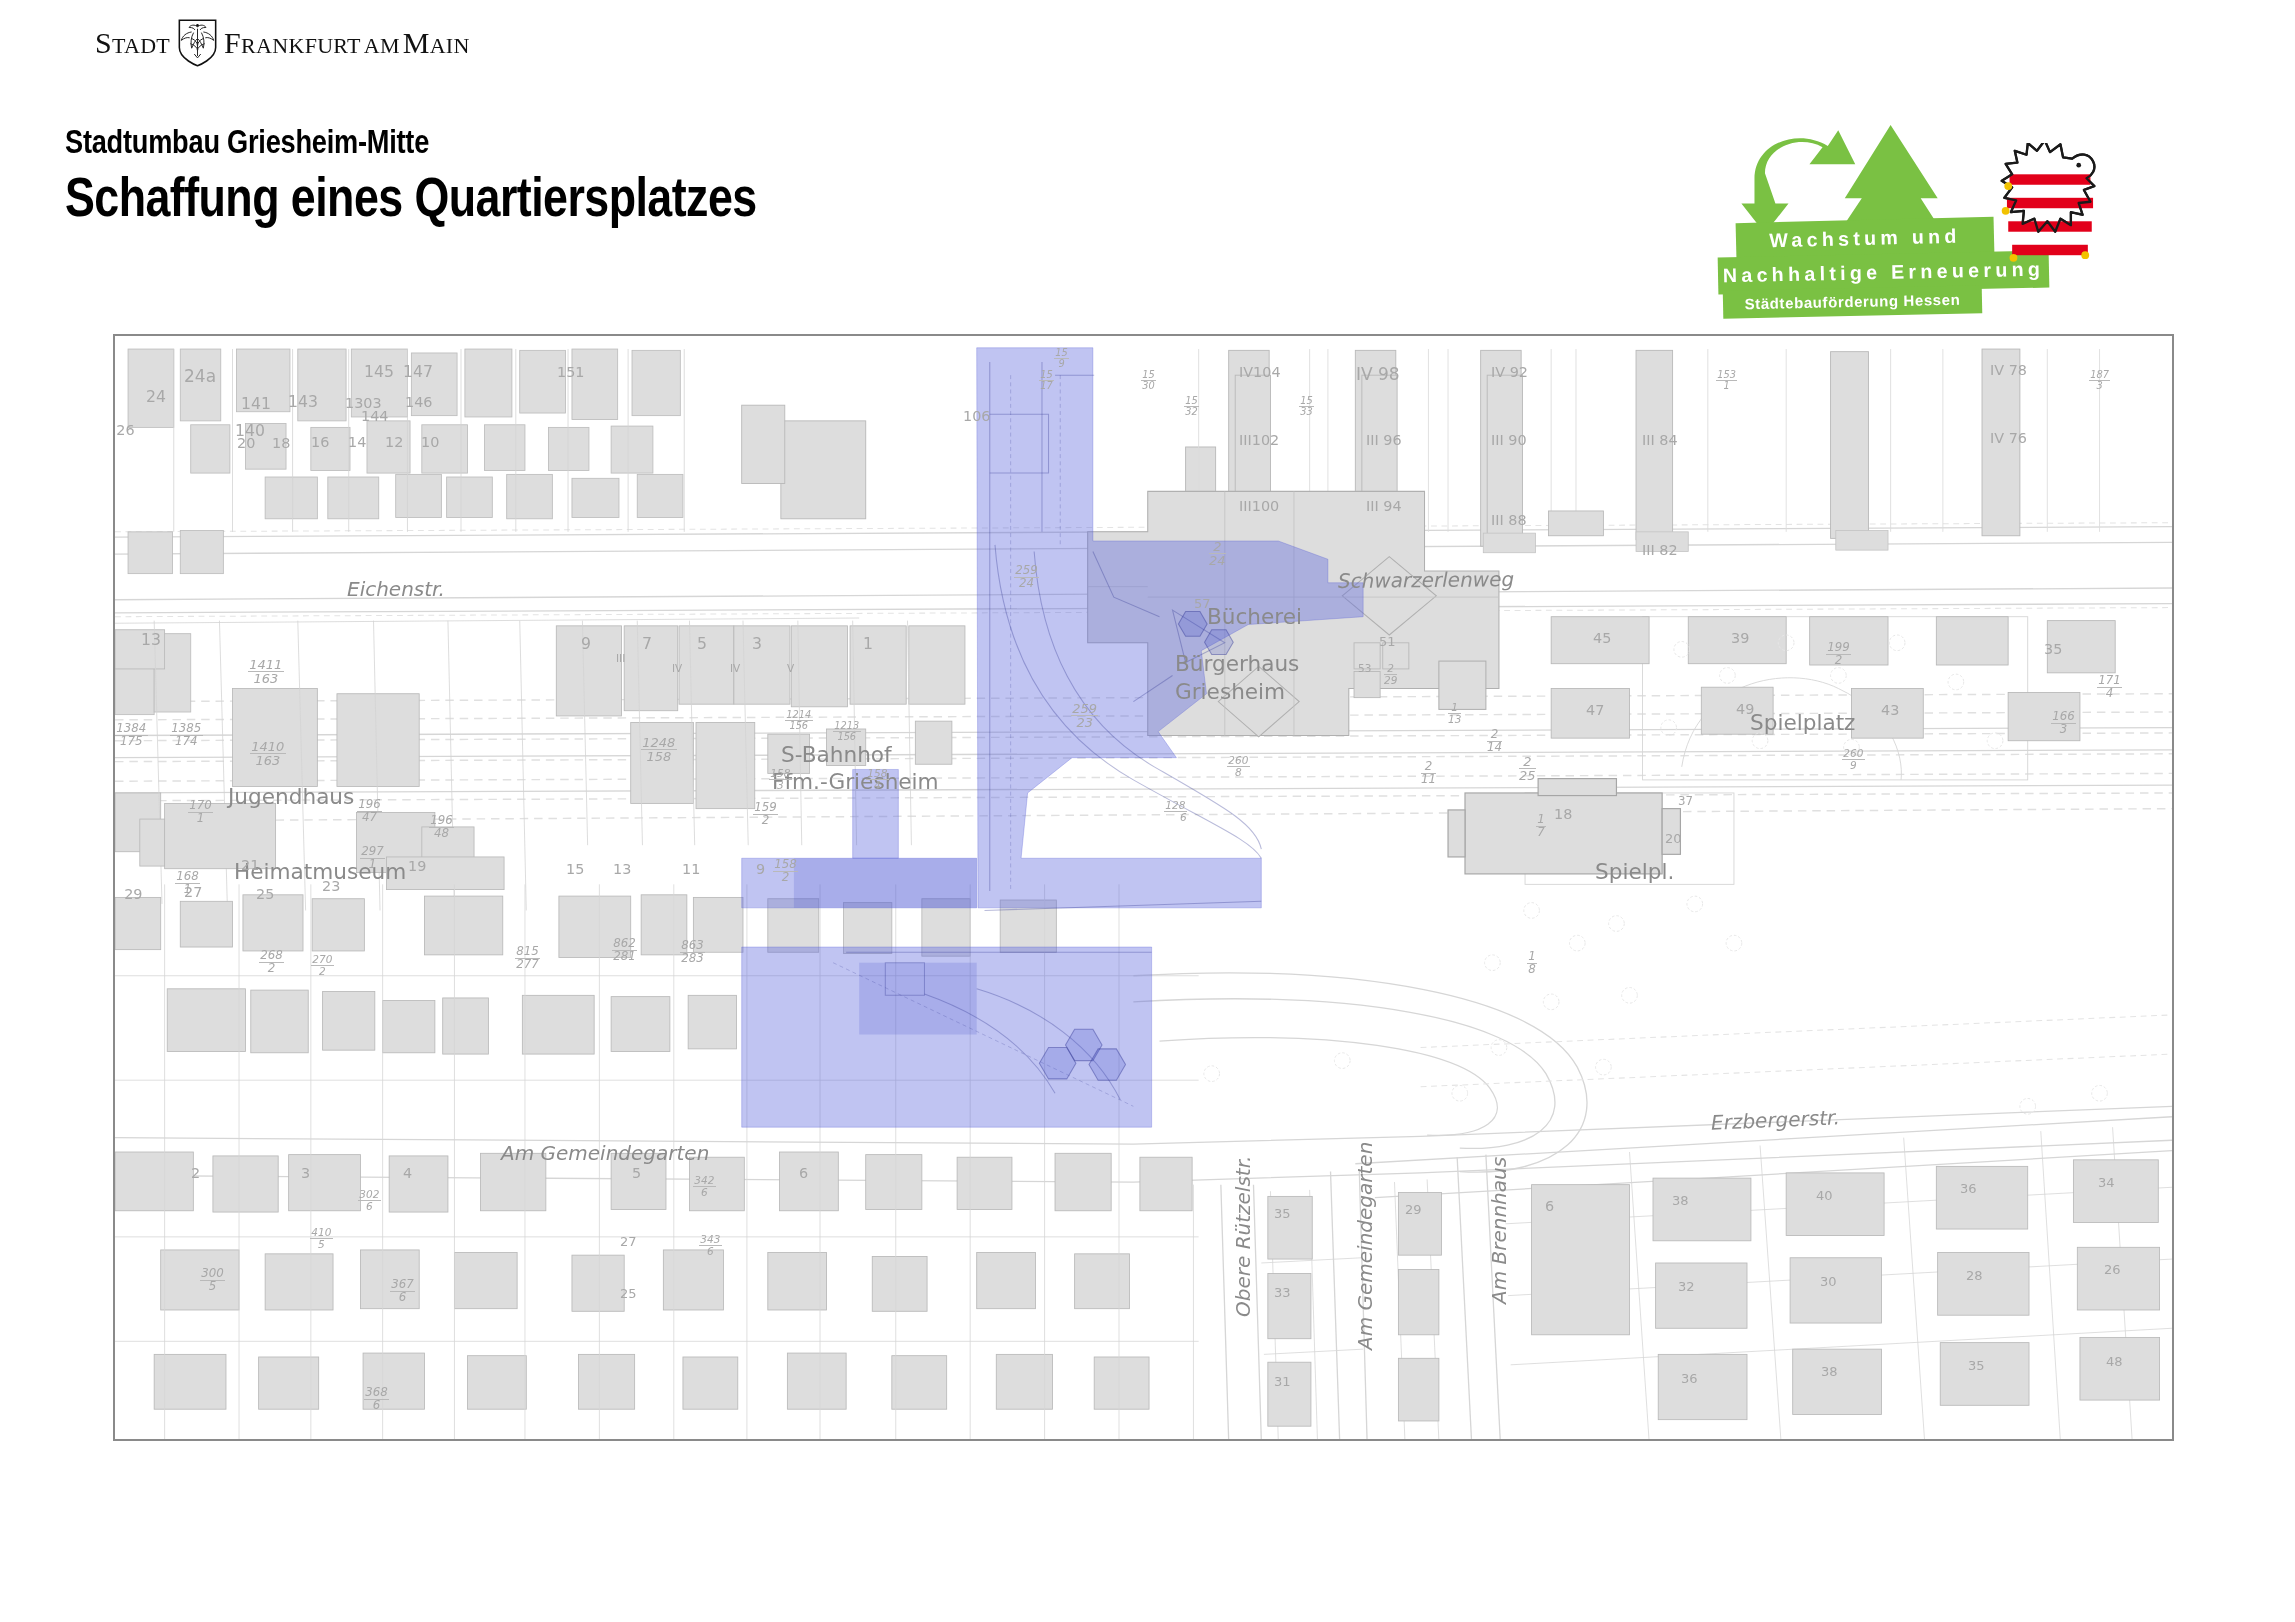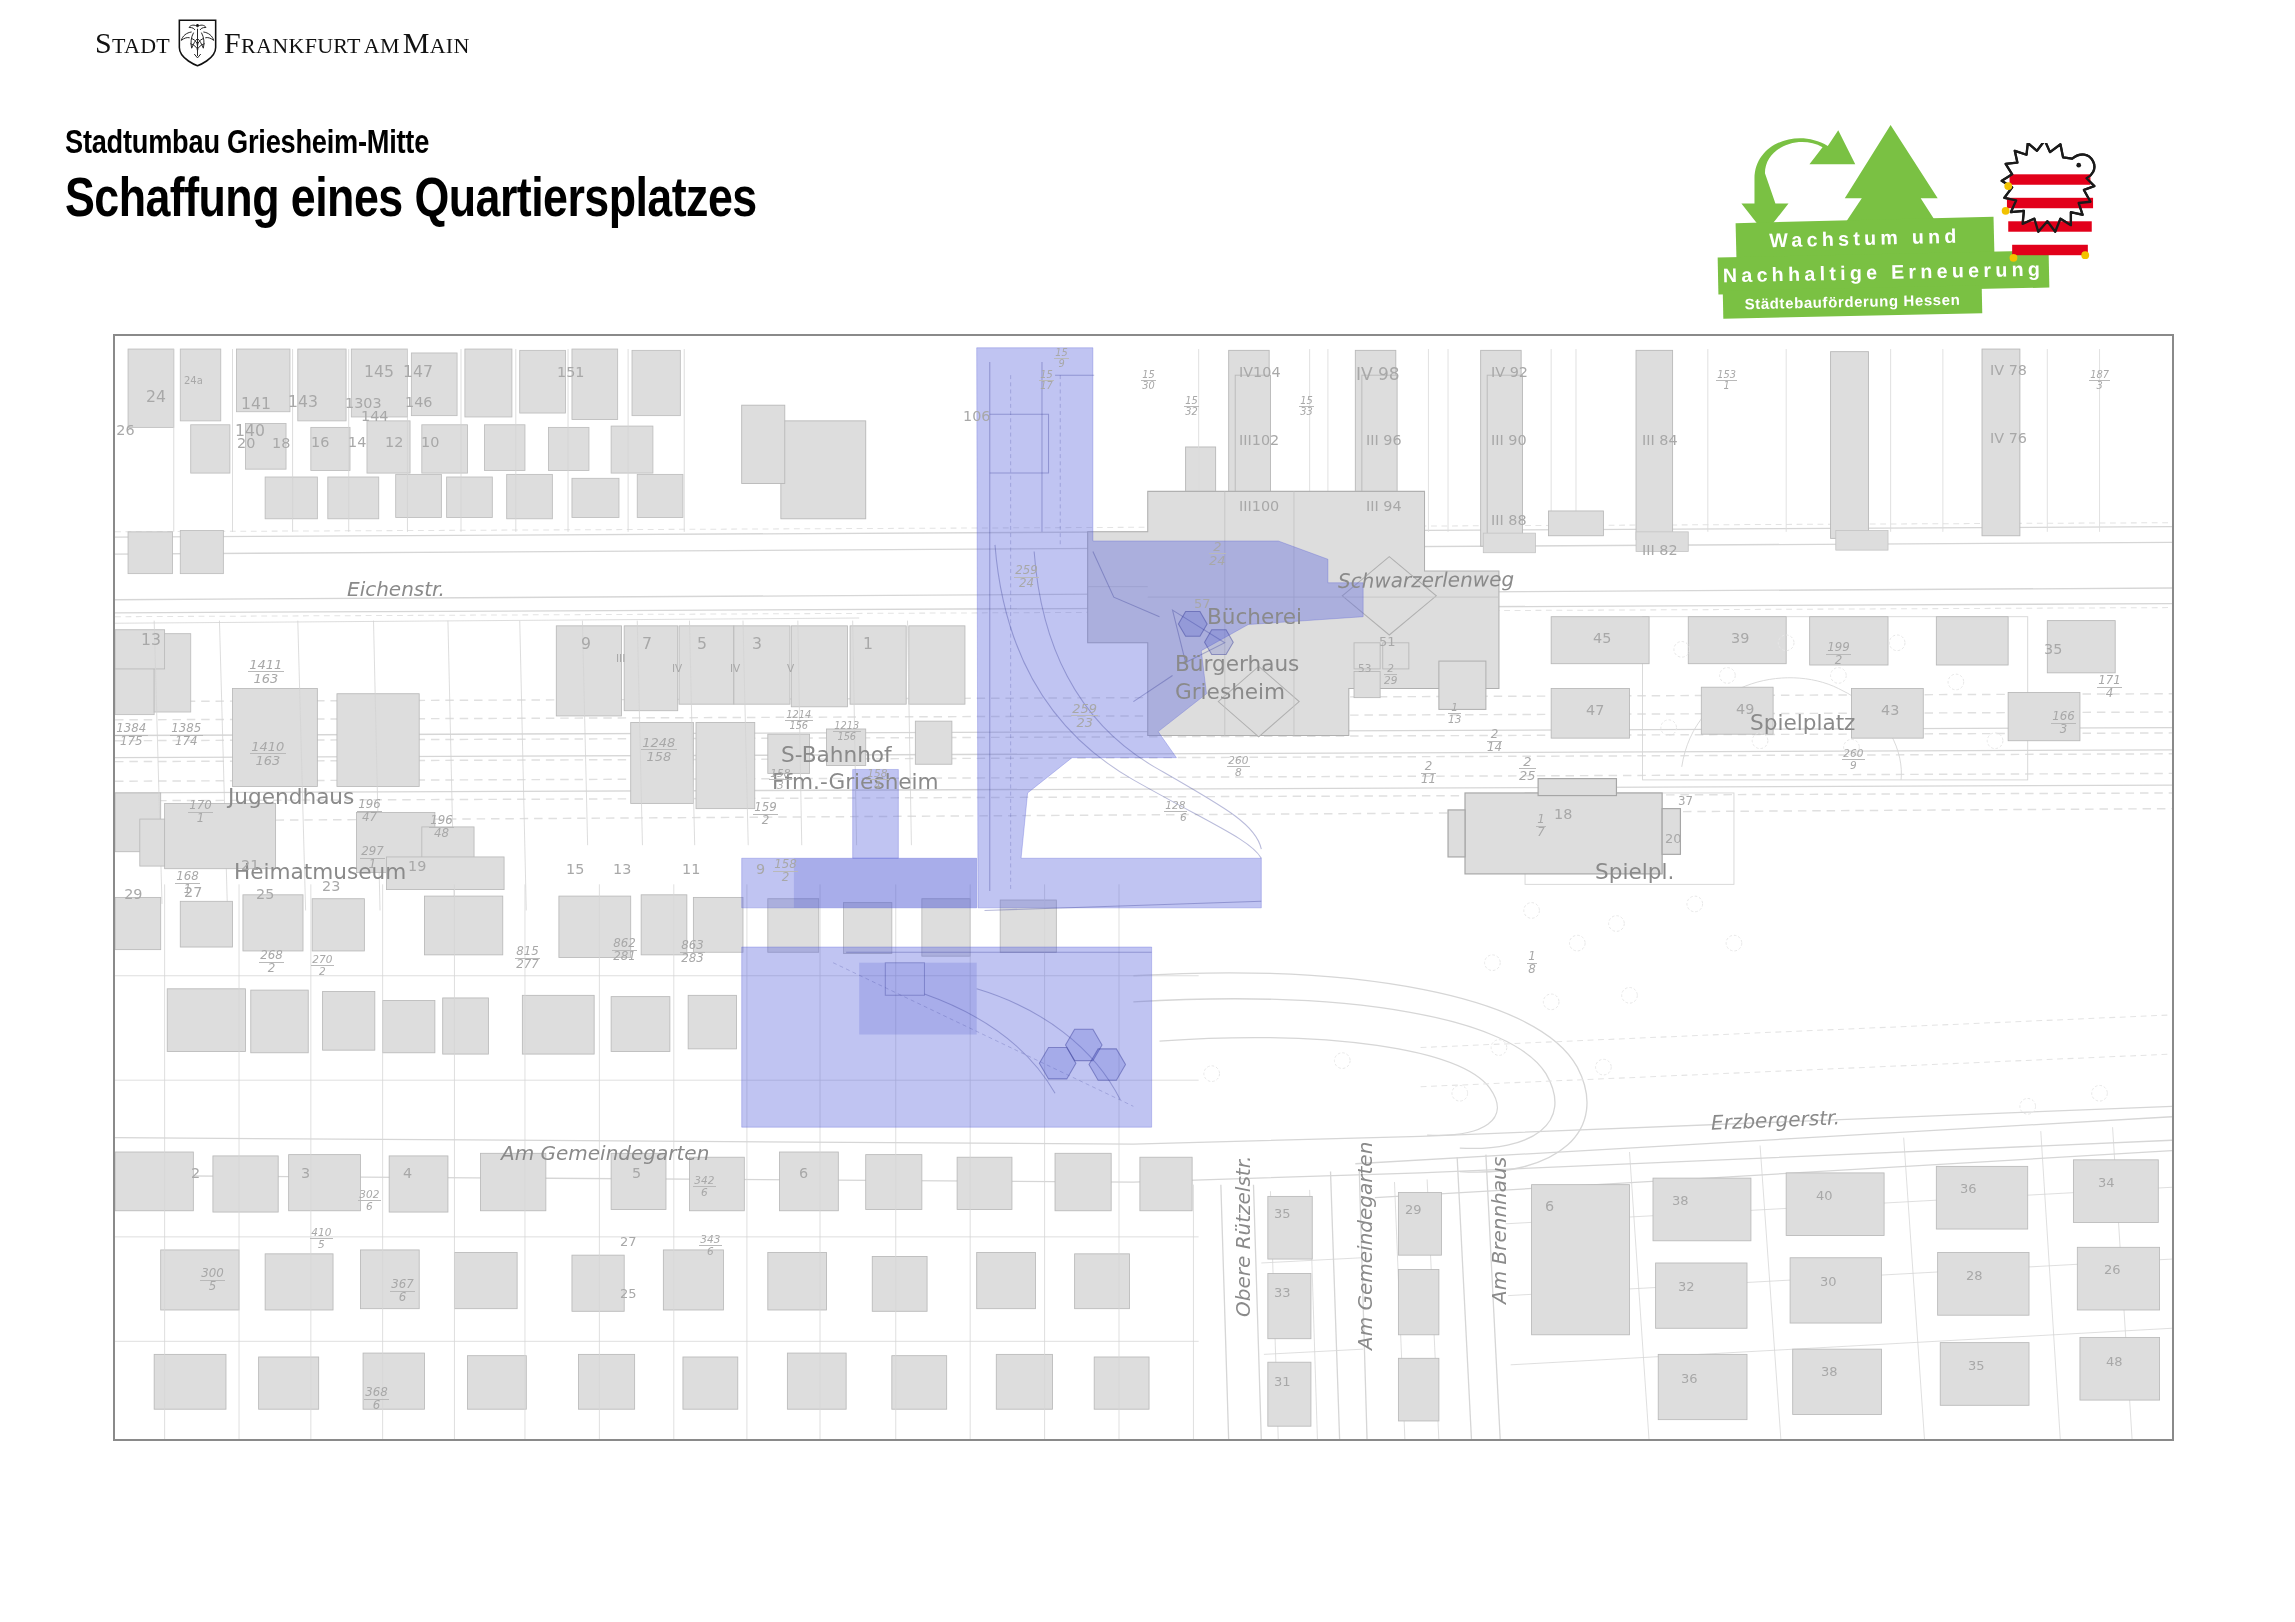--- a/index.html
+++ b/index.html
@@ -700,21 +700,21 @@
   <div class="pnum" style="left:31px;top:51px;font-size:15.7px;">24</div>
   <div class="pnum" style="left:249px;top:26px;font-size:15.7px;">145</div>
   <div class="pnum" style="left:288px;top:26px;font-size:15.7px;">147</div>
   <div class="pnum" style="left:173px;top:56px;font-size:15.7px;">143</div>
   <div class="pnum" style="left:126px;top:58px;font-size:15.7px;">141</div>
   <div class="pnum" style="left:120px;top:85px;font-size:15.7px;">140</div>
   <div class="pnum" style="left:230px;top:59px;font-size:14.4px;">1303</div>
   <div class="pnum" style="left:246px;top:72px;font-size:14.4px;">144</div>
   <div class="pnum" style="left:290px;top:58px;font-size:14.4px;">146</div>
   <div class="pnum" style="left:442px;top:27.5px;font-size:14.4px;">151</div>
-  <div class="pnum" style="left:69px;top:39px;font-size:10px;">24a</div>
+  <div class="pnum" style="left:69px;top:30px;font-size:17px;">24a</div>
   <div class="pnum" style="left:1.3px;top:86px;font-size:14.4px;">26</div>
   <div class="pnum" style="left:122px;top:99px;font-size:14.4px;">20</div>
   <div class="pnum" style="left:157px;top:99px;font-size:14.4px;">18</div>
   <div class="pnum" style="left:196px;top:98px;font-size:14.4px;">16</div>
   <div class="pnum" style="left:233px;top:98px;font-size:14.4px;">14</div>
   <div class="pnum" style="left:270px;top:98px;font-size:14.4px;">12</div>
   <div class="pnum" style="left:306px;top:98px;font-size:14.4px;">10</div>
   <div class="pnum" style="left:848px;top:72px;font-size:14.4px;">106</div>
 </div>
 

